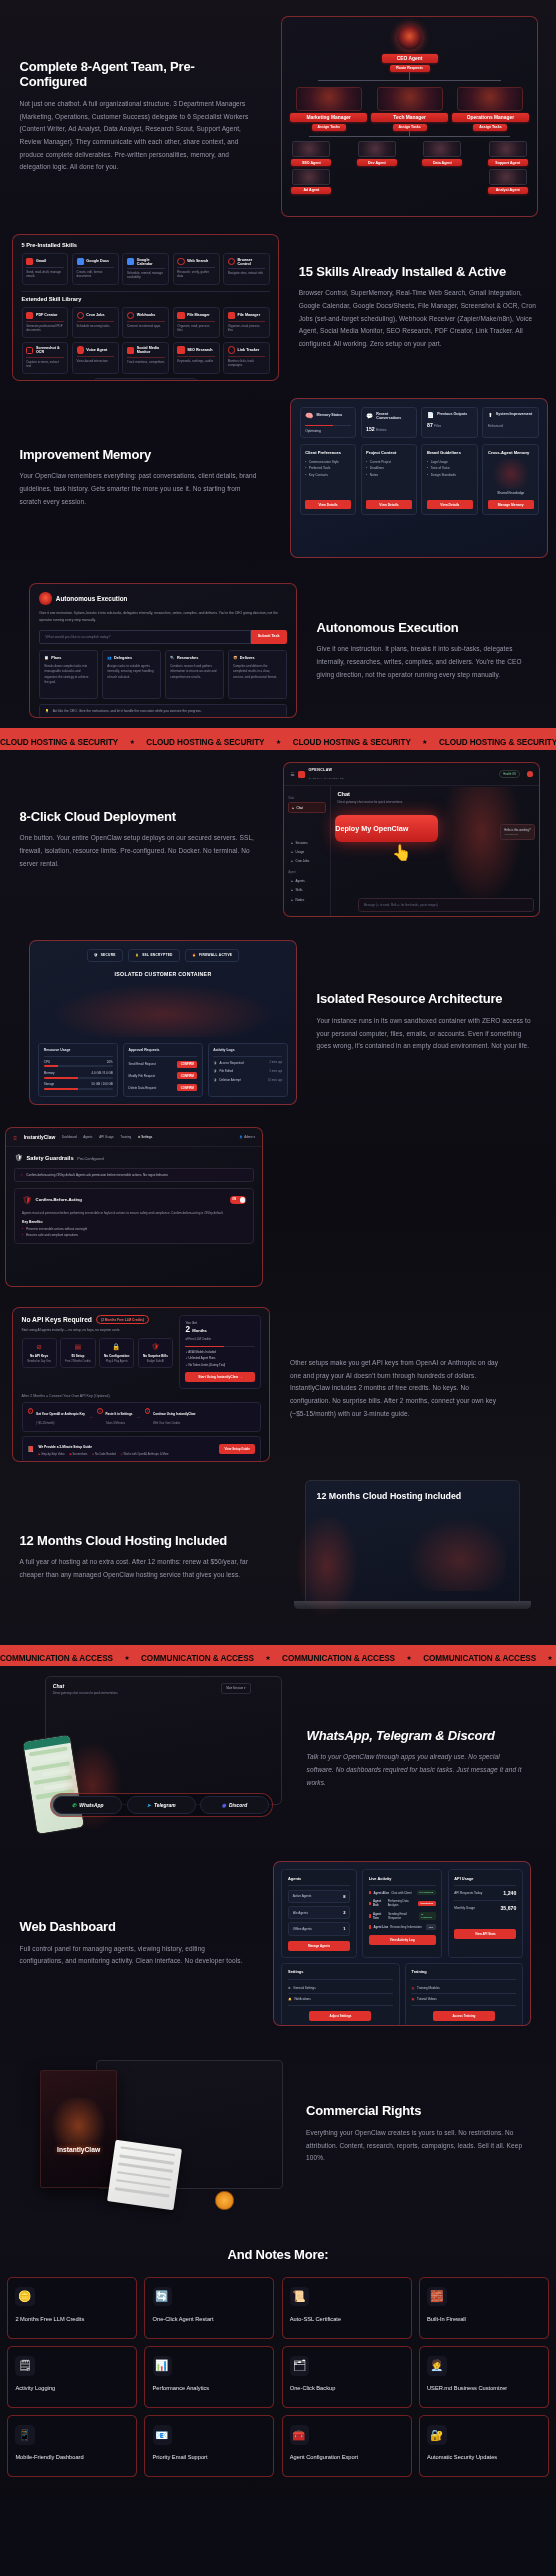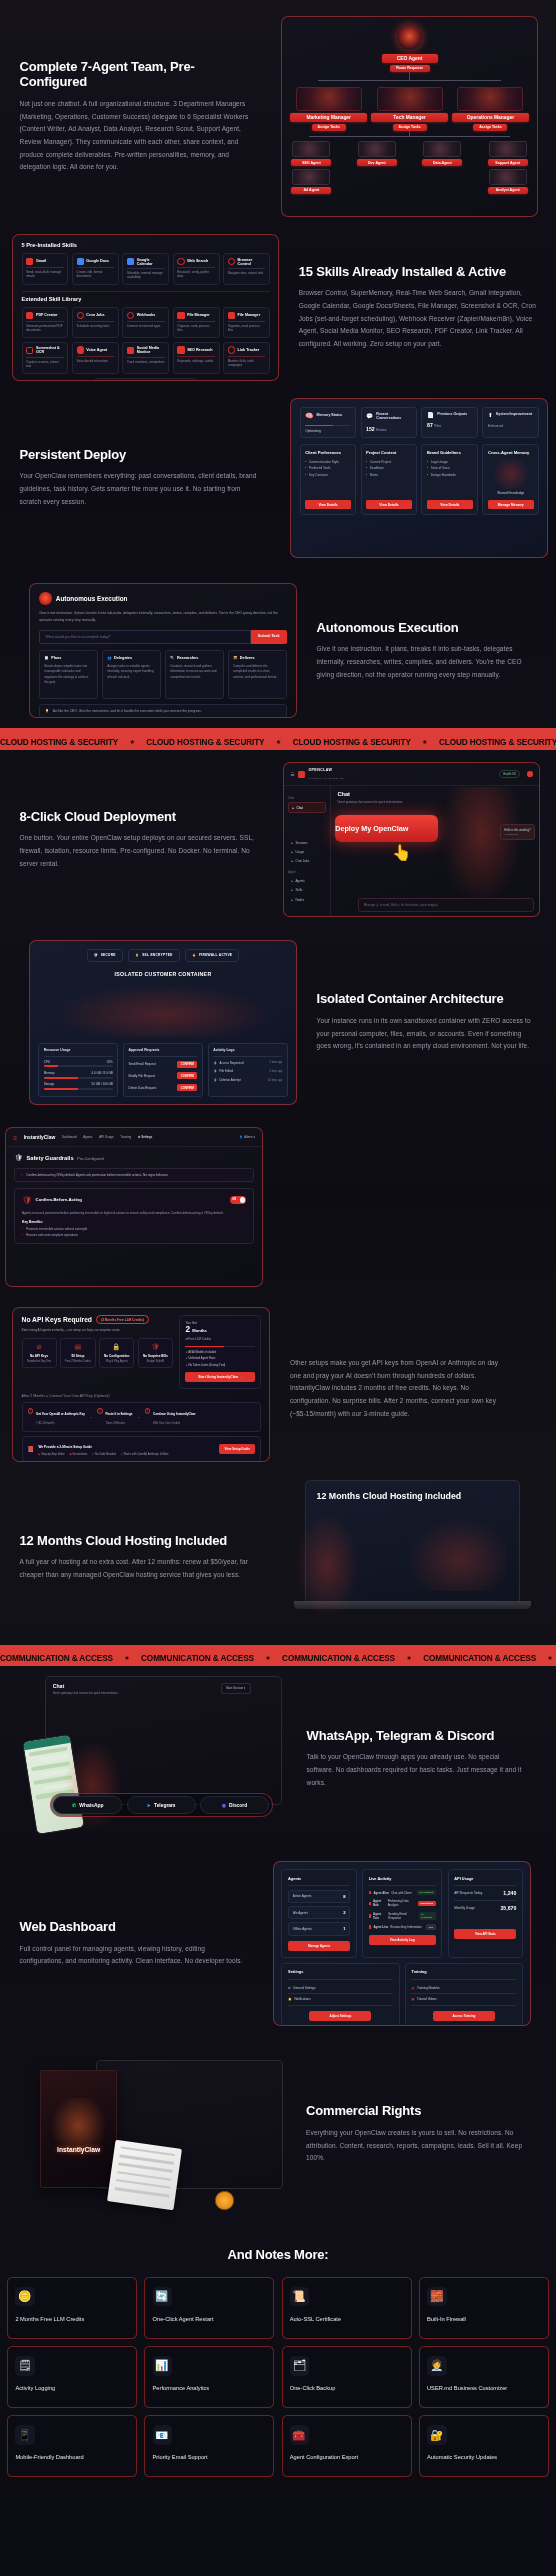--- a/index.html
+++ b/index.html
@@ -249,21 +249,21 @@
       border:1.5px solid #2b2b33; border-bottom:none; background: linear-gradient(170deg,#161b2c,#0f1320); padding:10.3px; }
   .lap-title { font-size:8.8px; font-weight:800; line-height:1.25; }
   .lap-art { position:absolute; right:12.4px; bottom:9.3px; width:103px; height:77px;
       background: radial-gradient(ellipse at 55% 60%, rgba(230,70,50,.25), rgba(0,0,0,0) 65%); }
   .lap-base { position:absolute; left:0; right:0; top:121px; height:8.2px; border-radius:0 0 4.6px 4.6px;
       background: linear-gradient(180deg,#3b3b45,#23232b); }
   .host-robot { position:absolute; left:-3.1px; bottom:9.3px; width:72px; height:108px;
       background: radial-gradient(ellipse at 50% 45%, rgba(235,65,45,.28), rgba(0,0,0,0) 62%); }
 
   
-  .sec-wa { height: 185px; }
+  .sec-wa { height: 185px; font-style: italic; }
   .wa-mock { width:258px; height:165px; margin-left:29px; position:relative; }
   .wa-lap { position:absolute; left:15.5px; top:0; right:5.2px; height:129px; border:1px solid #2b2b33;
       border-radius:5.2px; background: linear-gradient(170deg,#14131c,#0e0d15); padding:6.2px 7.2px; overflow:hidden; }
   .wa-phone { position:absolute; left:0; top:61px; width:49px; height:95px; border-radius:6.2px;
       background: linear-gradient(150deg,#e7efe3,#cfe0cb); transform: rotate(-9deg);
       border:1.5px solid #222; overflow:hidden; }
   .wa-phone .hdr { height:8.2px; background:#1f7a5f; }
   .wa-phone .b { height:4.1px; margin:3.1px 3.6px; border-radius:2.1px; background:#b9d7b0; }
   .wa-phone .b.r { background:#e4eee0; margin-left:13.4px; }
   .wa-robot2 { position:absolute; left:30px; bottom:4.1px; width:67px; height:93px;
@@ -327,21 +327,21 @@
       display:flex; align-items:center; justify-content:center; font-size:10.8px; }
   .more-lbl { margin-top:9.3px; font-size:5.7px; color:#e8e8f0; line-height:1.35; }
 </style>
 </head>
 <body>
 
 <div class="page">
 
   <section class="feature-row sec-agents">
     <div class="feature-text">
-      <h2 class="feature-title">Complete 7-Agent Team, Pre-Configured</h2>
+      <h2 class="feature-title">Complete 8-Agent Team, Pre-Configured</h2>
       <p class="feature-desc">Not just one chatbot. A full organizational structure. 3 Department Managers (Marketing, Operations, Customer Success) delegate to 6 Specialist Workers (Content Writer, Ad Analyst, Data Analyst, Research Scout, Support Agent, Review Manager). They communicate with each other, share context, and produce complete deliverables. Pre-written personalities, memory, and delegation logic. All done for you.</p>
     </div>
     <div class="mock orgchart">
       <div class="org-ceo">
         <div class="ava round"></div>
         <div class="pill" style="margin-top:2.6px;width:56px;">CEO Agent</div>
         <div class="pill sm" style="margin-top:2.1px;width:40px;">Route Requests</div>
       </div>
       <div class="connector"></div>
       <div class="hbar" style="margin:0 30px;"></div>
@@ -531,21 +531,21 @@
       </div>
     </div>
     <div class="feature-text" style="width:278px">
       <h2 class="feature-title">15 Skills Already Installed &amp; Active</h2>
       <p class="feature-desc">Browser Control, SuperMemory, Real-Time Web Search, Gmail Integration, Google Calendar, Google Docs/Sheets, File Manager, Screenshot &amp; OCR, Cron Jobs (set-and-forget scheduling), Webhook Receiver (Zapier/Make/n8n), Voice Agent, Social Media Monitor, SEO Research, PDF Creator, Link Tracker. All configured. All working. Zero setup on your part.</p>
     </div>
   </section>
 
   <section class="feature-row sec-memory">
     <div class="feature-text" style="width:278px">
-      <h2 class="feature-title">Persistent Deploy</h2>
+      <h2 class="feature-title">Improvement Memory</h2>
       <p class="feature-desc">Your OpenClaw remembers everything: past conversations, client details, brand guidelines, task history. Gets smarter the more you use it. No starting from scratch every session.</p>
     </div>
     <div class="mock blue membox">
       <div class="mem-stats">
         <div class="mem-card">
           <div style="display:flex;gap:3.1px;align-items:center;">
             <span style="font-size:6.7px">🧠</span>
             <span class="t">Memory Status</span>
           </div>
           <div class="bar">
@@ -818,21 +818,21 @@
             </div>
           <div class="log-row">
               <span>🛡</span>
               <span>Deletion Attempt</span>
               <span class="ago">10 mins ago</span>
             </div>
         </div>
       </div>
     </div>
     <div class="feature-text" style="width:258px">
-      <h2 class="feature-title">Isolated Container Architecture</h2>
+      <h2 class="feature-title">Isolated Resource Architecture</h2>
       <p class="feature-desc">Your instance runs in its own sandboxed container with ZERO access to your personal computer, files, emails, or accounts. Even if something goes wrong, it's contained in an empty cloud environment. Not your life.</p>
     </div>
   </section>
 
   <section class="feature-row sec-safe">
     <div class="mock safebox">
       <div class="safe-nav">
         <span style="color:#e0322c;font-size:6.2px">≡</span>
         <span class="safe-brand">InstantlyClaw</span>
         <span class="nav">Dashboard</span>

